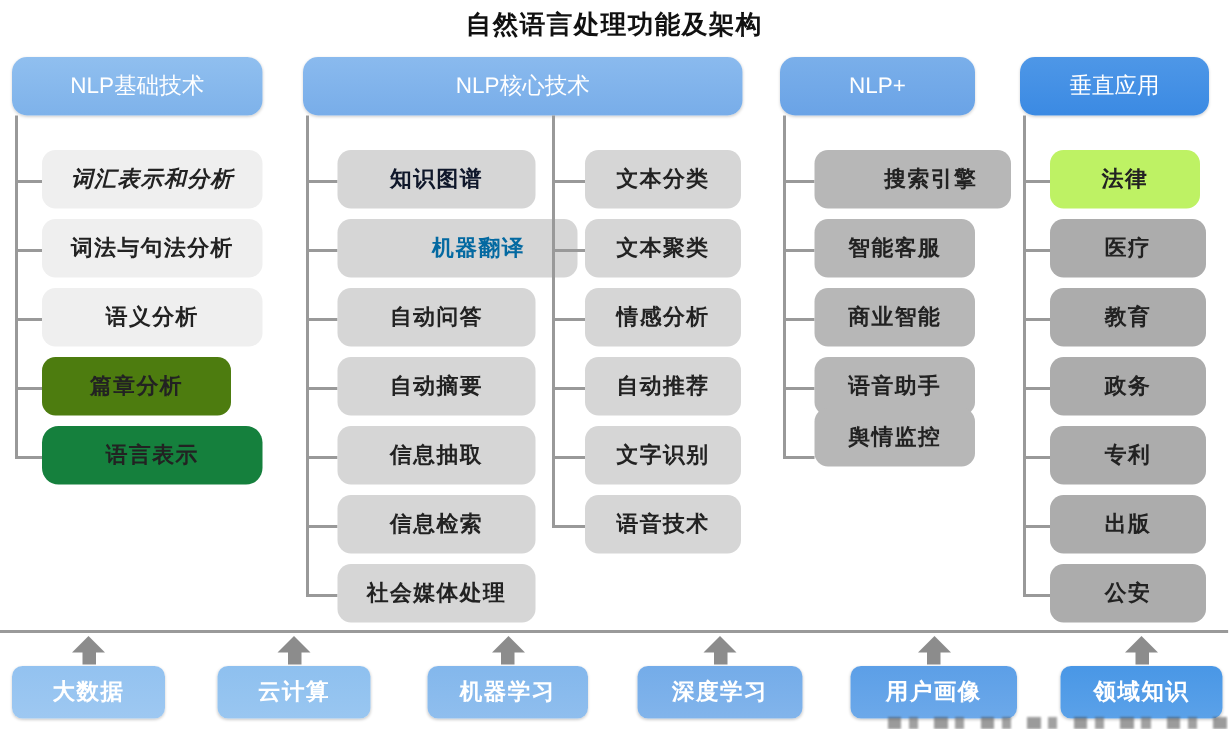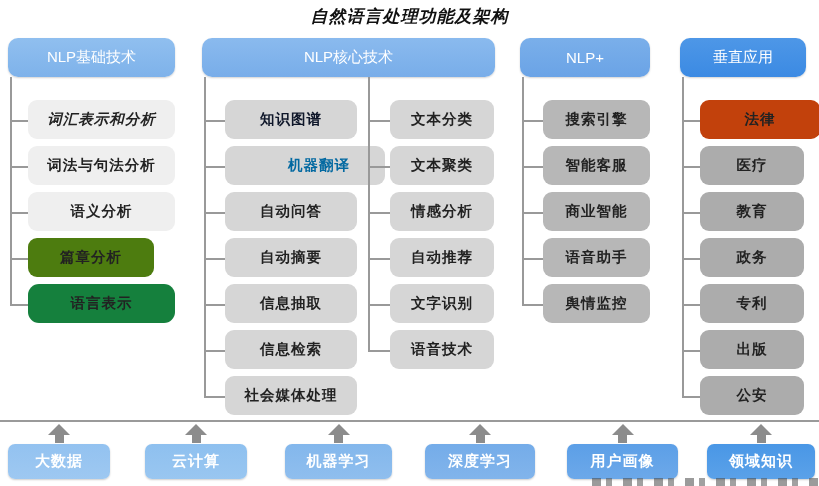--- a/index.html
+++ b/index.html
@@ -2,21 +2,21 @@
 <html><head>
 <meta charset="utf-8">
 <style>
   html,body{margin:0;padding:0;background:#fff;}
   #canvas{
     position:relative;width:819px;height:486px;background:#ffffff;overflow:hidden;
     font-family:"Liberation Sans","DejaVu Sans",sans-serif;
   }
   .title{
     position:absolute;top:5px;left:0;width:819px;text-align:center;
-    font-size:17px;font-weight:700;letter-spacing:1px;font-style:italic;
+    font-size:17px;font-weight:700;letter-spacing:1px;
   }
   .hdr{
     position:absolute;height:39px;border-radius:10px;
     display:flex;align-items:center;justify-content:center;
     font-size:15px;font-weight:500;color:#fff;
     box-shadow:0 1px 2px rgba(0,0,0,.18);
   }
   .node{
     position:absolute;height:39px;border-radius:9px;
     display:flex;align-items:center;justify-content:center;
@@ -81,33 +81,33 @@
       <div class="node" style="left: 390px; top: 192px; width: 104px; background: rgb(214, 214, 214); color: rgb(34, 34, 34);">情感分析</div>
       <div class="hline" style="left: 368px; top: 258px; width: 22px; height: 1.6px; background: rgb(153, 153, 153); position: absolute;"></div>
       <div class="node" style="left: 390px; top: 238px; width: 104px; background: rgb(214, 214, 214); color: rgb(34, 34, 34);">自动推荐</div>
       <div class="hline" style="left: 368px; top: 304px; width: 22px; height: 1.6px; background: rgb(153, 153, 153); position: absolute;"></div>
       <div class="node" style="left: 390px; top: 284px; width: 104px; background: rgb(214, 214, 214); color: rgb(34, 34, 34);">文字识别</div>
       <div class="hline" style="left: 368px; top: 350px; width: 22px; height: 1.6px; background: rgb(153, 153, 153); position: absolute;"></div>
       <div class="node" style="left: 390px; top: 330px; width: 104px; background: rgb(214, 214, 214); color: rgb(34, 34, 34);">语音技术</div>
       <div class="vline" style="left: 368px; top: 77px; width: 1.6px; height: 274px; background: rgb(153, 153, 153); position: absolute;"></div>
       <div class="hdr" style="left: 520px; top: 38px; width: 130px; background: linear-gradient(rgb(122, 175, 234), rgb(106, 163, 230)); color: rgb(255, 255, 255);">NLP+</div>
       <div class="hline" style="left: 522px; top: 120px; width: 21px; height: 1.6px; background: rgb(153, 153, 153); position: absolute;"></div>
-      <div class="node" style="left: 543px; top: 100px; width: 107px; background: rgb(183, 183, 183); color: rgb(34, 34, 34);">搜索引擎</div>
+      <div class="node" style="left: 543px; top: 100px; width: 107px; background: rgb(183, 183, 183); color: rgb(34, 34, 34); padding-left: 24px;">搜索引擎</div>
       <div class="hline" style="left: 522px; top: 166px; width: 21px; height: 1.6px; background: rgb(153, 153, 153); position: absolute;"></div>
       <div class="node" style="left: 543px; top: 146px; width: 107px; background: rgb(183, 183, 183); color: rgb(34, 34, 34);">智能客服</div>
       <div class="hline" style="left: 522px; top: 212px; width: 21px; height: 1.6px; background: rgb(153, 153, 153); position: absolute;"></div>
       <div class="node" style="left: 543px; top: 192px; width: 107px; background: rgb(183, 183, 183); color: rgb(34, 34, 34);">商业智能</div>
       <div class="hline" style="left: 522px; top: 258px; width: 21px; height: 1.6px; background: rgb(153, 153, 153); position: absolute;"></div>
       <div class="node" style="left: 543px; top: 238px; width: 107px; background: rgb(183, 183, 183); color: rgb(34, 34, 34);">语音助手</div>
       <div class="hline" style="left: 522px; top: 304px; width: 21px; height: 1.6px; background: rgb(153, 153, 153); position: absolute;"></div>
-      <div class="node" style="left: 543px; top: 284px; width: 107px; background: rgb(183, 183, 183); color: rgb(34, 34, 34);">舆情监控</div>
+      <div class="node" style="left: 543px; top: 272px; width: 107px; background: rgb(183, 183, 183); color: rgb(34, 34, 34);">舆情监控</div>
       <div class="vline" style="left: 522px; top: 77px; width: 1.6px; height: 228px; background: rgb(153, 153, 153); position: absolute;"></div>
       <div class="hdr" style="left: 680px; top: 38px; width: 126px; background: linear-gradient(rgb(78, 151, 231), rgb(59, 138, 227)); color: rgb(255, 255, 255);">垂直应用</div>
       <div class="hline" style="left: 682px; top: 120px; width: 18px; height: 1.6px; background: rgb(153, 153, 153); position: absolute;"></div>
-      <div class="node" style="left: 700px; top: 100px; width: 120px; background: #c2410c; color: rgb(34, 34, 34);">法律</div>
+      <div class="node" style="left: 700px; top: 100px; width: 100px; background: #bef264; color: rgb(34, 34, 34);">法律</div>
       <div class="hline" style="left: 682px; top: 166px; width: 18px; height: 1.6px; background: rgb(153, 153, 153); position: absolute;"></div>
       <div class="node" style="left: 700px; top: 146px; width: 104px; background: rgb(172, 172, 172); color: rgb(34, 34, 34);">医疗</div>
       <div class="hline" style="left: 682px; top: 212px; width: 18px; height: 1.6px; background: rgb(153, 153, 153); position: absolute;"></div>
       <div class="node" style="left: 700px; top: 192px; width: 104px; background: rgb(172, 172, 172); color: rgb(34, 34, 34);">教育</div>
       <div class="hline" style="left: 682px; top: 258px; width: 18px; height: 1.6px; background: rgb(153, 153, 153); position: absolute;"></div>
       <div class="node" style="left: 700px; top: 238px; width: 104px; background: rgb(172, 172, 172); color: rgb(34, 34, 34);">政务</div>
       <div class="hline" style="left: 682px; top: 304px; width: 18px; height: 1.6px; background: rgb(153, 153, 153); position: absolute;"></div>
       <div class="node" style="left: 700px; top: 284px; width: 104px; background: rgb(172, 172, 172); color: rgb(34, 34, 34);">专利</div>
       <div class="hline" style="left: 682px; top: 350px; width: 18px; height: 1.6px; background: rgb(153, 153, 153); position: absolute;"></div>
       <div class="node" style="left: 700px; top: 330px; width: 104px; background: rgb(172, 172, 172); color: rgb(34, 34, 34);">出版</div>

